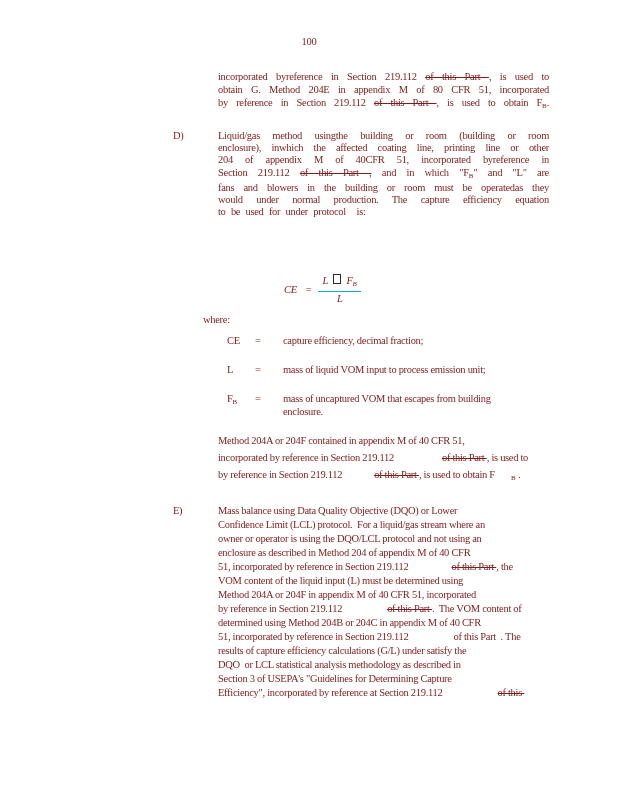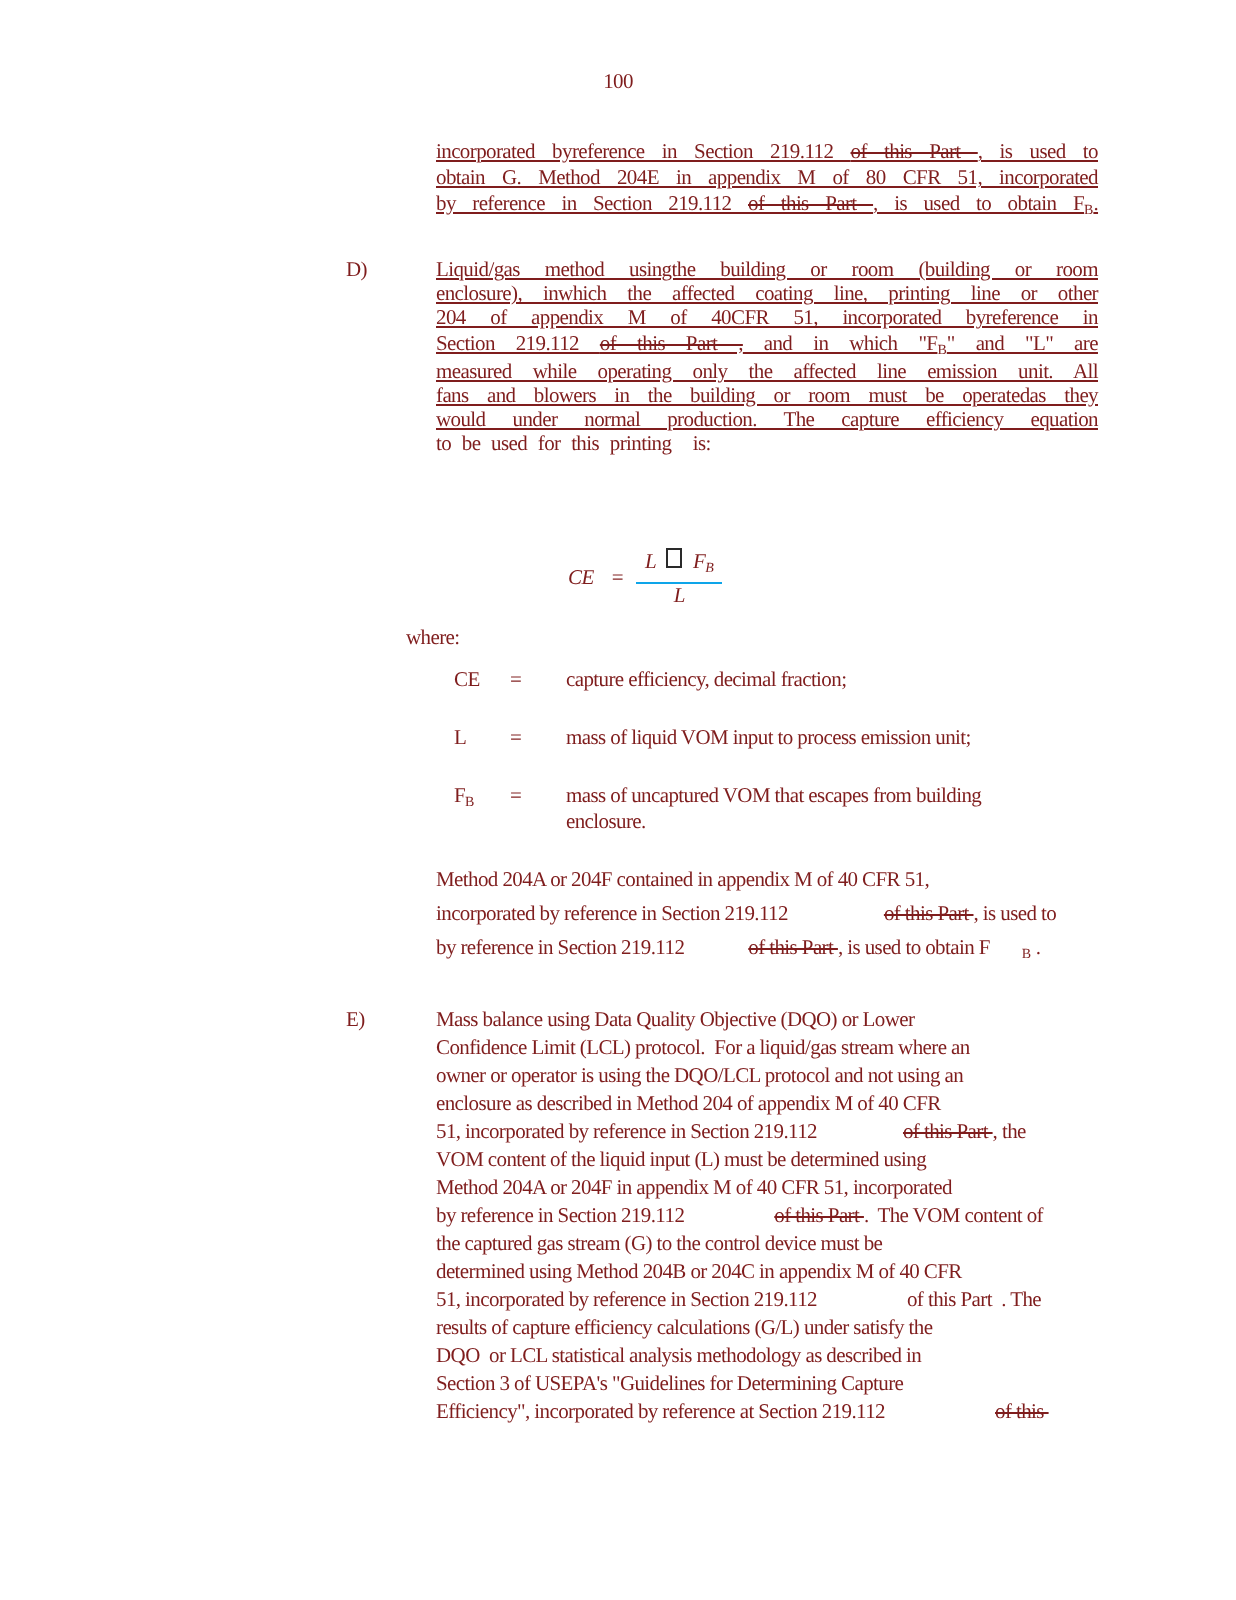--- a/index.html
+++ b/index.html
@@ -8,21 +8,21 @@
     overflow:hidden; font-family:"Liberation Serif","DejaVu Serif",serif;
     color:#7f1d1d; letter-spacing:-0.3px;
   }
   .pagenum {
     position:absolute; top:36px; left:0; right:0;
     text-align:center; font-size:10.5px;
   }
   .block { position:absolute; }
   .line { white-space:pre; }
   .jline {
-    white-space:normal; text-align:justify; text-align-last:justify;text-decoration:underline;
+    white-space:normal; text-align:justify; text-align-last:justify;
   }
   .para-top { left:218px; top:70px; width:331px; font-size:10.5px; line-height:13px; }
   .sec-d { left:173px; top:130px; width:380px; font-size:10.5px; line-height:12.2px; }
   .sec-e { left:173px; top:504px; width:400px; font-size:10.5px; line-height:14px; }
   .sec-label { position:absolute; left:0; top:0; }
   .sec-body { margin-left:45px; width:331px; }
   .sec-e .sec-body { width:345px; }
   .sec-d .line:not(.jline) { word-spacing:3px; }
   .strike { text-decoration:line-through; text-decoration-thickness:1px; }
   .sub { font-size:7px; vertical-align:-2px; letter-spacing:0; }
@@ -57,24 +57,23 @@
       <div class="line jline">by reference in Section 219.112 <span class="strike">of&nbsp;this&nbsp;Part&nbsp;</span>, is used to obtain F<span class="sub">B</span>.</div>
     </div>
 
   <div class="block sec-d">
     <span class="sec-label">D)</span>
     <div class="sec-body">
         <div class="line jline">Liquid/gas method usingthe building or room (building or room</div>
         <div class="line jline">enclosure), inwhich the affected coating line, printing line or other</div>
         <div class="line jline">204 of appendix M of 40CFR 51, incorporated byreference in</div>
         <div class="line jline">Section 219.112 <span class="strike">of&nbsp;this&nbsp;Part&nbsp;,</span> and in which "F<span class="sub">B</span>" and "L" are</div>
-        <div class="line jline">measured while operating only the affected line emission unit. All</div>
         <div class="line jline">fans and blowers in the building or room must be operatedas they</div>
         <div class="line jline">would under normal production. The capture efficiency equation</div>
-        <div class="line">to be used for this printing  is:</div>
+        <div class="line">to be used for under protocol  is:</div>
       </div>
   </div>
 
   <div class="block equation">
     <span>CE</span>
     <span class="eq-sign">=</span>
     <span class="frac">
       <span class="num"><span style="font-style: italic;">L </span><span class="glyphbox"></span><span style="font-style: italic;"> F</span><span class="sub" style="font-style: italic;">B</span></span>
       <span class="den">L</span>
     </span>
@@ -110,21 +109,20 @@
     <span class="sec-label">E)</span>
     <div class="sec-body">
         <div class="line">Mass balance using Data Quality Objective (DQO) or Lower</div>
         <div class="line">Confidence Limit (LCL) protocol.  For a liquid/gas stream where an</div>
         <div class="line">owner or operator is using the DQO/LCL protocol and not using an</div>
         <div class="line">enclosure as described in Method 204 of appendix M of 40 CFR</div>
         <div class="line">51, incorporated by reference in Section 219.112<span class="gap" style="width: 43px;"></span><span class="strike">of&nbsp;this&nbsp;Part&nbsp;</span>, the</div>
         <div class="line">VOM content of the liquid input (L) must be determined using</div>
         <div class="line">Method 204A or 204F in appendix M of 40 CFR 51, incorporated</div>
         <div class="line">by reference in Section 219.112<span class="gap" style="width: 45px;"></span><span class="strike">of&nbsp;this&nbsp;Part&nbsp;</span>.  The VOM content of</div>
-        <div class="line">the captured gas stream (G) to the control device must be</div>
         <div class="line">determined using Method 204B or 204C in appendix M of 40 CFR</div>
         <div class="line">51, incorporated by reference in Section 219.112<span class="gap" style="width: 45px;"></span>of this Part  . The</div>
         <div class="line">results of capture efficiency calculations (G/L) under satisfy the</div>
         <div class="line">DQO  or LCL statistical analysis methodology as described in</div>
         <div class="line">Section 3 of USEPA's "Guidelines for Determining Capture</div>
         <div class="line">Efficiency", incorporated by reference at Section 219.112<span class="gap" style="width: 55px;"></span><span class="strike">of&nbsp;this&nbsp;</span></div>
       </div>
   </div>
 
 </div>

